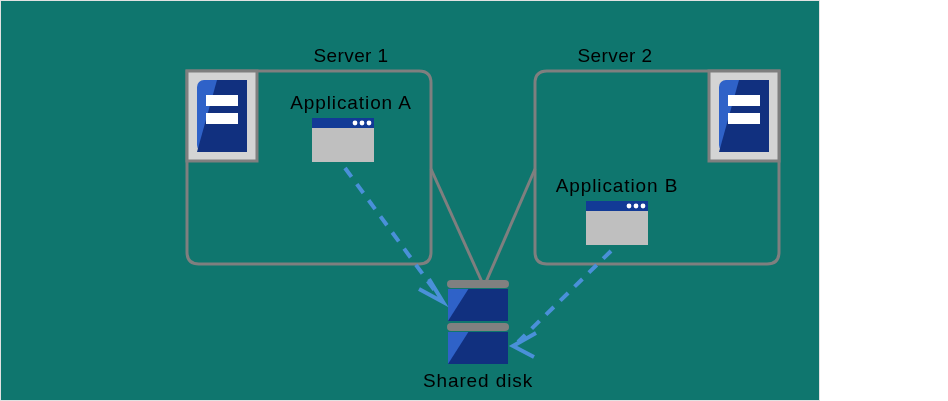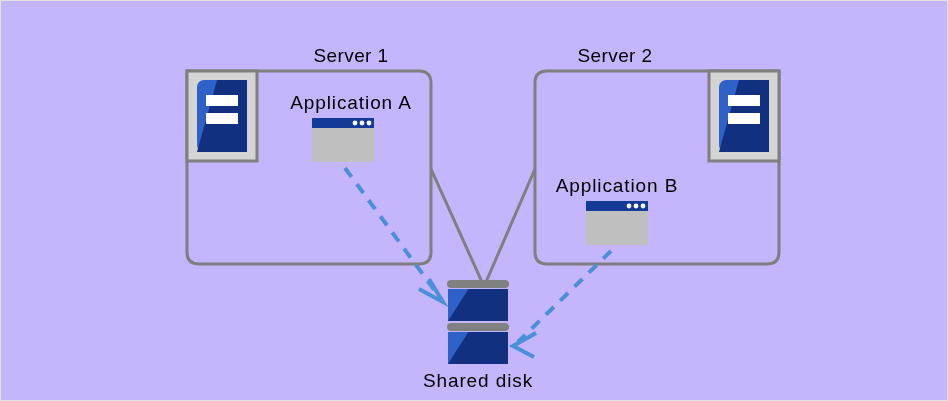--- a/index.html
+++ b/index.html
@@ -5,23 +5,23 @@
   html, body {
     margin: 0;
     padding: 0;
     background: #ffffff;
   }
   body {
     font-family: "Liberation Sans", sans-serif;
   }
   #canvas {
     position: relative;
-    width: 948px;
+    width: 820px;
     height: 401px;
-    background: #c4b5fd;
+    background: #0f766e;
     border: 1px solid #e2e2e2;
     box-sizing: border-box;
     overflow: hidden;
   }
   #diagram-svg {
     position: absolute;
     left: 0;
     top: 0;
     width: 948px;
     height: 401px;

